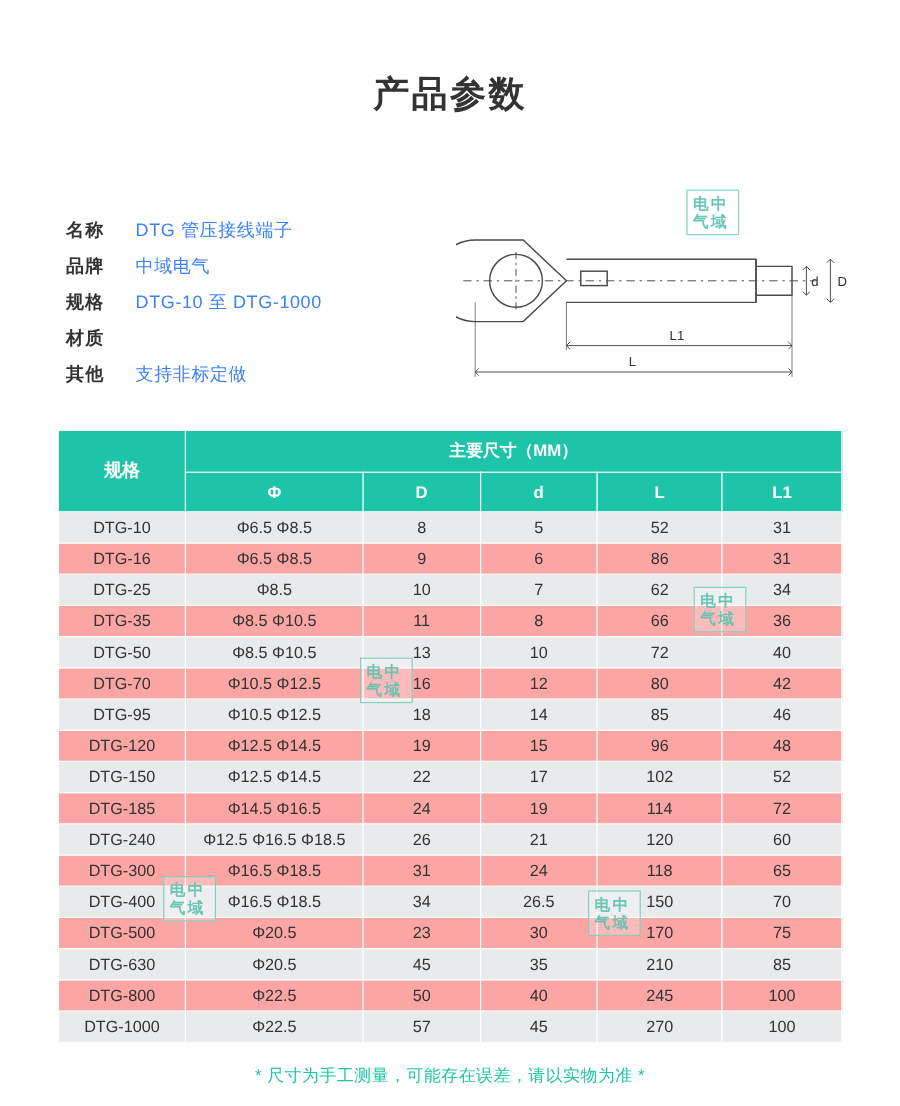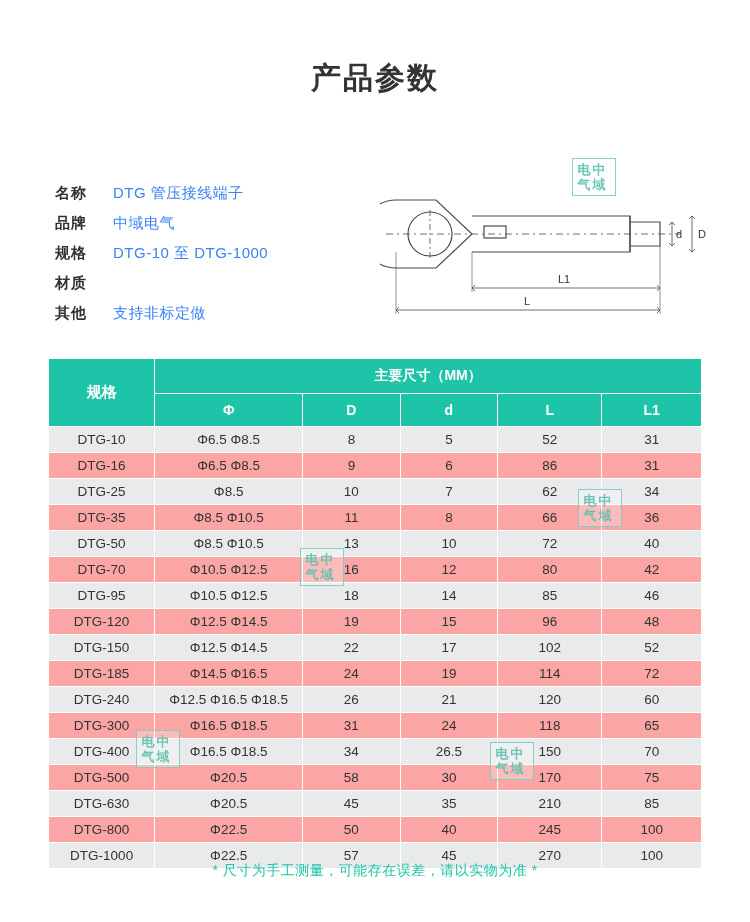--- a/index.html
+++ b/index.html
@@ -105,21 +105,21 @@
   }
   table.spec td.col-spec {
     color: #333;
     font-size: 13.5px;
     text-align: center;
   }
   .footer-note {
     position: absolute;
     left: 0;
     right: 0;
-    top: 862px;
+    top: 888px;
     text-align: center;
     color: #1ec4a8;
     font-size: 14px;
     letter-spacing: 0.5px;
   }
   .diag-svg { position: absolute; left: 0; top: 0; }
 </style>
 </head>
 <body>
 
@@ -315,21 +315,21 @@
       <td class="col-spec">DTG-400</td>
       <td>Φ16.5 Φ18.5</td>
       <td>34</td>
       <td>26.5</td>
       <td>150</td>
       <td>70</td>
     </tr>
     <tr class="alt">
       <td class="col-spec">DTG-500</td>
       <td>Φ20.5</td>
-      <td>58</td>
+      <td>23</td>
       <td>30</td>
       <td>170</td>
       <td>75</td>
     </tr>
     <tr>
       <td class="col-spec">DTG-630</td>
       <td>Φ20.5</td>
       <td>45</td>
       <td>35</td>
       <td>210</td>

